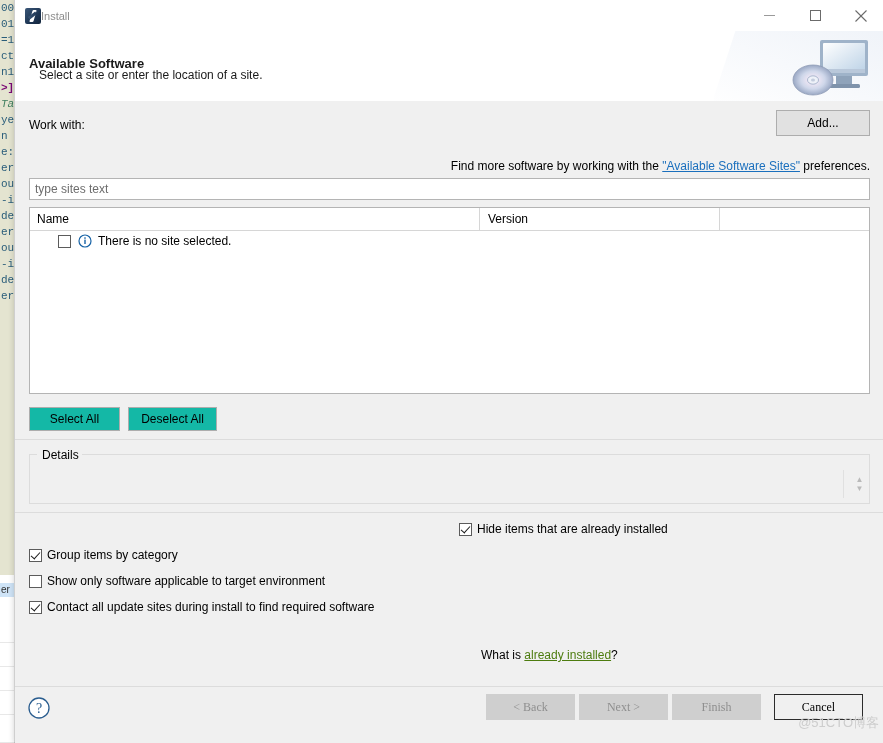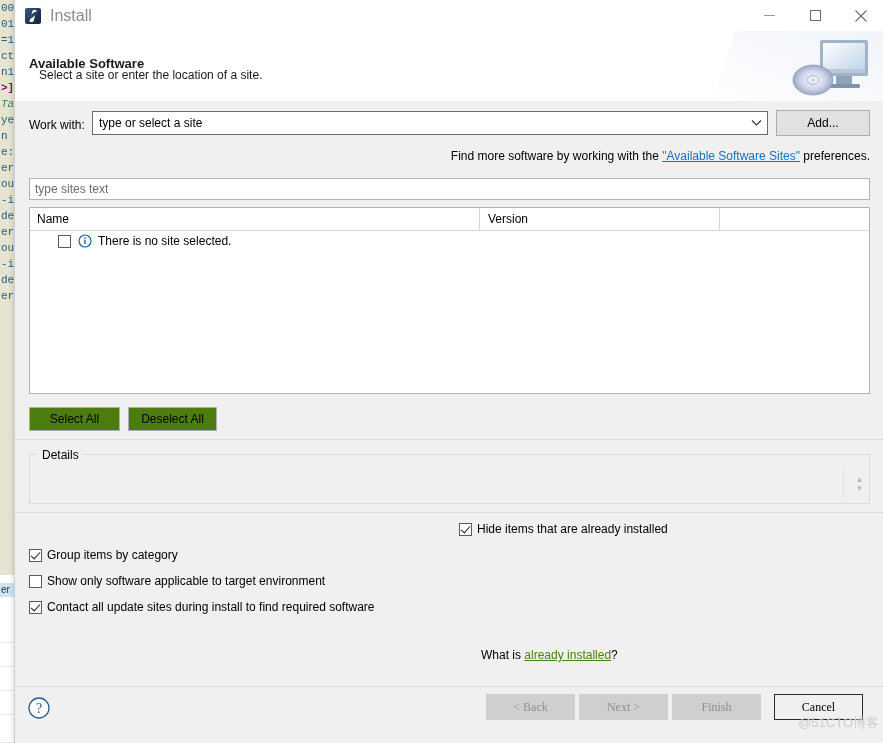--- a/index.html
+++ b/index.html
@@ -107,22 +107,21 @@
   }
   .title-icon::after {
     content: "";
     position: absolute;
     left: 3px; top: 6px;
     width: 9px; height: 3px;
     background: linear-gradient(135deg,#3b5778 0%, #1d3553 100%);
     transform: rotate(-38deg);
   }
   .title-text {
-    margin-left: 9px;
-    font-size: 16px;
+    font-size: 11px;
     color: #8d8d8d;
   }
   .win-btns {
     position: absolute;
     right: 0; top: 0;
     height: 31px;
     display: flex;
   }
   .win-btn {
     width: 46px; height: 31px;
@@ -208,21 +207,21 @@
     background: #e1e1e1;
     border: 1px solid #adadad;
     box-sizing: border-box;
     font-size: 12px;
     color: #000;
     font-family: "Liberation Sans", sans-serif;
     cursor: default;
   }
   .find-line {
     position: absolute;
-    right: 14px; top: 48px;
+    right: 14px; top: 58px;
     font-size: 12px;
     color: #000;
     white-space: nowrap;
   }
   .find-line a {
     color: #1a6fbd;
     text-decoration: underline;
   }
 
   .filter-box {
@@ -289,21 +288,21 @@
   }
   .row-label {
     margin-left: 6px;
     font-size: 12px;
     color: #000;
   }
 
   .btn-plain {
     position: absolute;
     height: 24px;
-    background: #4d7c0f;
+    background: #14b8a6;
     border: 1px solid #adadad;
     box-sizing: border-box;
     font-size: 12px;
     color: #000;
     font-family: "Liberation Sans", sans-serif;
     cursor: default;
   }
   .btn-selall   { left: 14px;  top: 306px; width: 91px; }
   .btn-deselall { left: 113px; top: 306px; width: 89px; }
 
@@ -520,28 +519,20 @@
         <ellipse cx="25" cy="43" rx="5.5" ry="4.2" fill="#eef1f8" stroke="#9aa8c4" stroke-width="0.8"></ellipse>
         <ellipse cx="25" cy="43" rx="2" ry="1.6" fill="#c3ccdd"></ellipse>
       </svg>
     </div>
   </div>
 
   <div class="body">
 
     <div class="lbl-workwith">Work with:</div>
 
-    <div class="combo">
-      <div class="combo-value">type or select a site</div>
-      <div class="combo-arrow">
-        <svg width="11" height="8" viewBox="0 0 11 8">
-            <polyline points="1,1.5 5.5,6 10,1.5" fill="none" stroke="#3b3b3b" stroke-width="1.2"></polyline>
-          </svg>
-      </div>
-    </div>
 
     <button class="btn-add">Add...</button>
 
     <div class="find-line">
       <span>Find more software by working with the </span><a href="#">"Available Software Sites"</a><span> preferences.</span>
     </div>
 
     <div class="filter-box">
       <div class="filter-ph">type sites text</div>
     </div>

